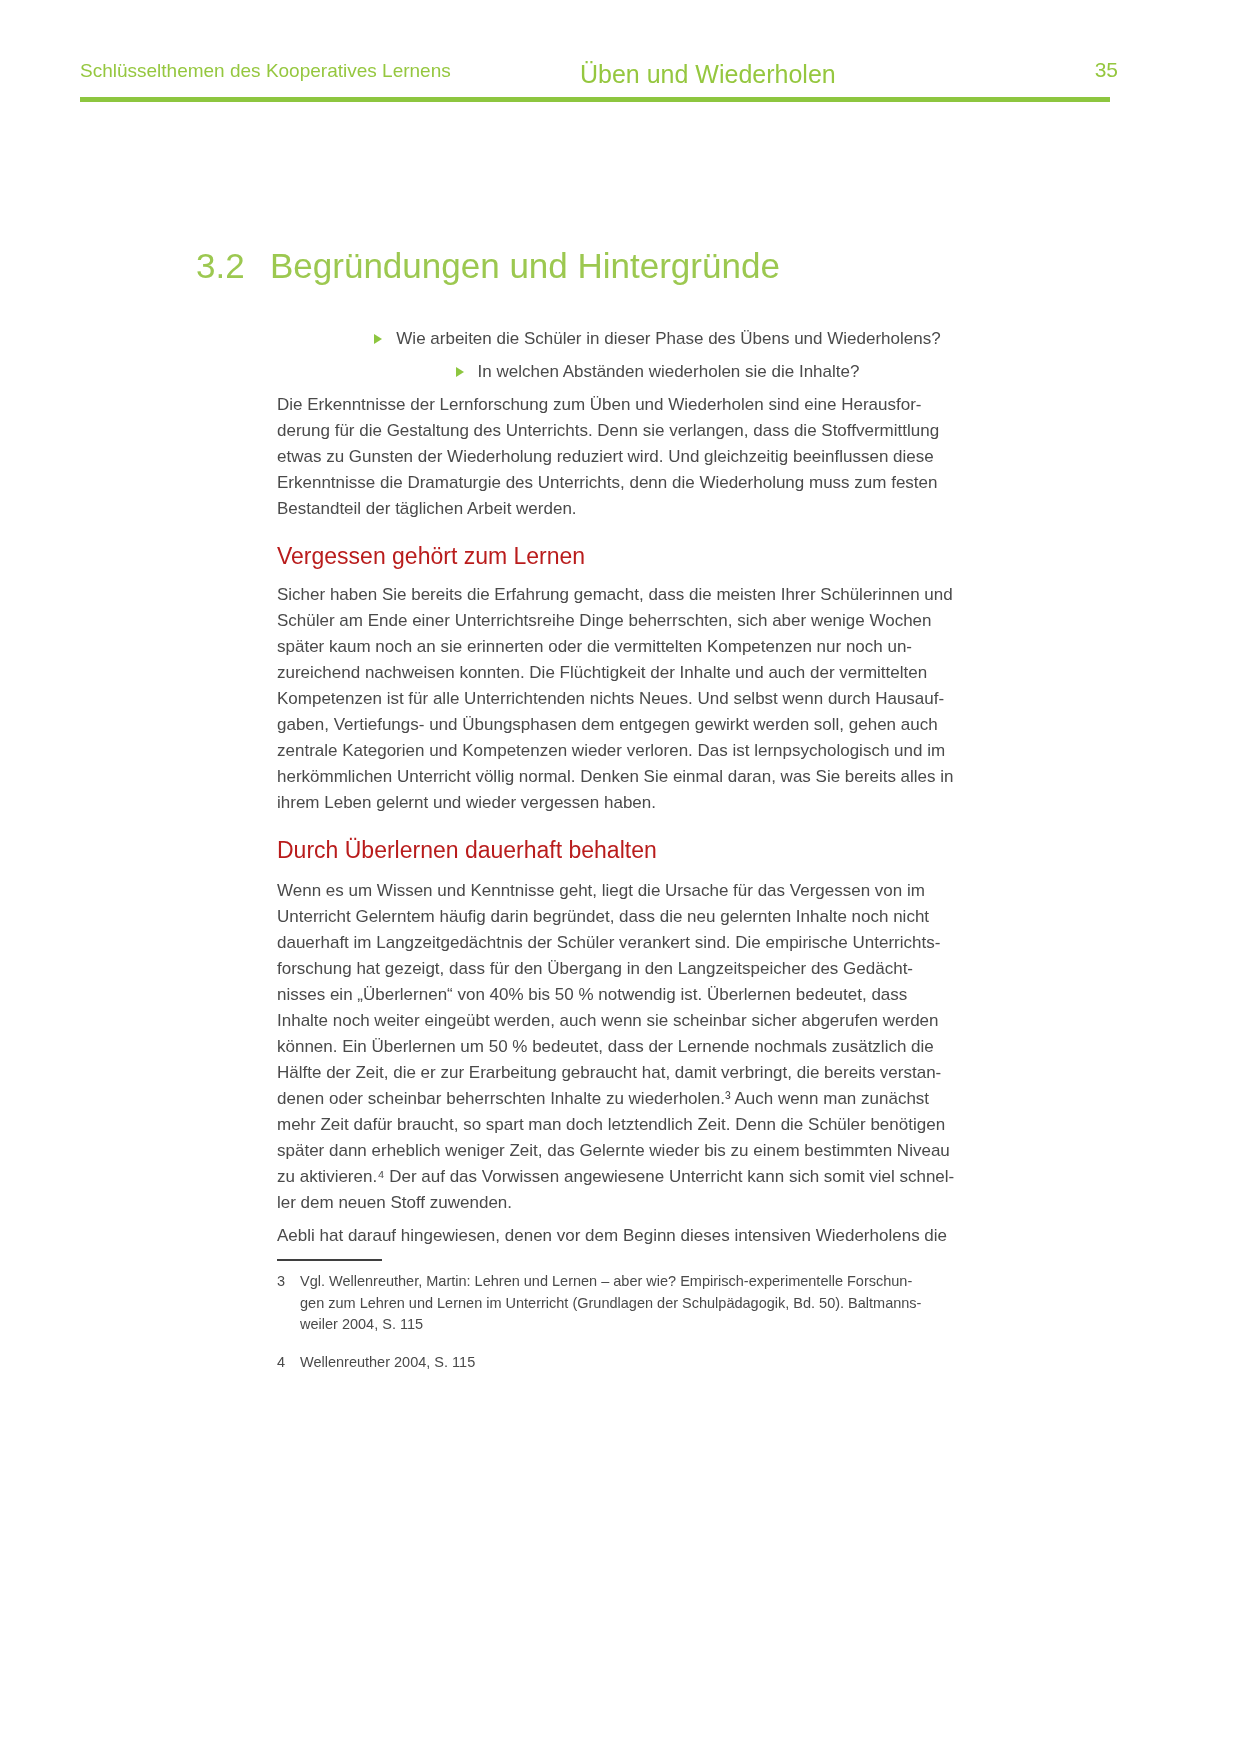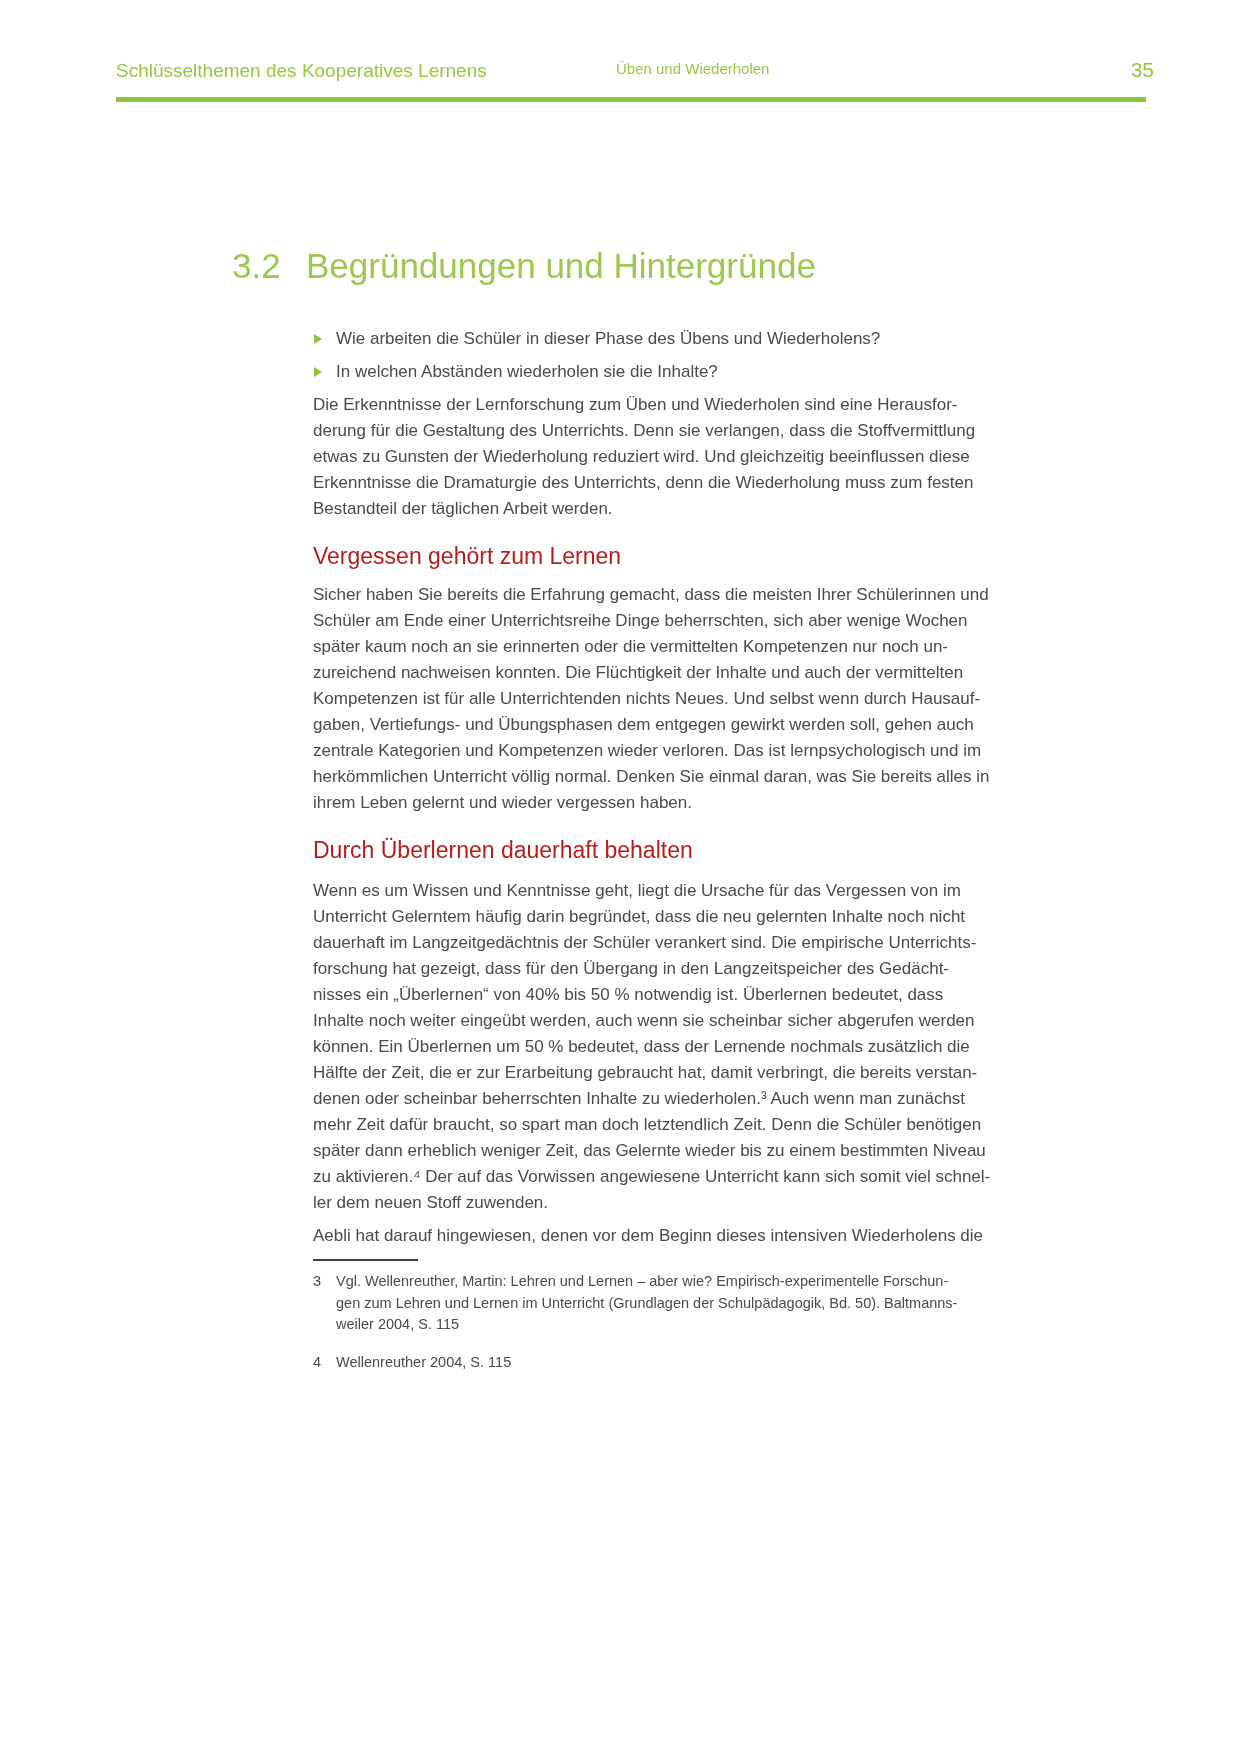--- a/index.html
+++ b/index.html
@@ -2,35 +2,34 @@
 <html lang="de"><head>
 <meta charset="utf-8">
 <style>
   html,body{margin:0;padding:0;background:#ffffff;}
   .page{
     position:relative;
     width:1200px;height:1754px;
     background:#ffffff;
     font-family:"Liberation Sans", sans-serif;
     overflow:hidden;
-    margin-left:36px;
   }
   
   .hdr-left{position:absolute;left:80px;top:60px;font-size:19px;color:#95c73f;}
-  .hdr-center{position:absolute;left:580px;top:60px;font-size:15px;color:#95c73f;}
+  .hdr-center{position:absolute;left:580px;top:60px;font-size:25px;color:#95c73f;}
   .hdr-num{position:absolute;left:8px;top:58px;width:1110px;text-align:right;font-size:21px;color:#95c73f;}
   .hdr-rule{position:absolute;left:80px;top:97px;width:1030px;height:5px;background:#8dc63f;}
   
   .h1{position:absolute;left:196px;top:246px;font-size:35px;font-weight:400;color:#9cc850;display:flex;}
   .h1 .num{width:74px;}
   
   .content{position:absolute;left:277px;top:318px;width:760px;color:#4a4a4a;font-size:17px;line-height:26px;}
   .para{white-space:pre-line;margin:0;}
   .bullets{margin:8px 0 4px 0;padding:0;list-style:none;}
-  .bullets li{display:flex;align-items:flex-start;margin:0 0 7px 0;}
+  .bullets li{display:flex;align-items:flex-start;margin:0 0 7px 0;justify-content:center;}
   .tri{flex:0 0 auto;width:0;height:0;margin:8px 14px 0 1px;
        border-left:8px solid #8dc63f;border-top:5px solid transparent;border-bottom:5px solid transparent;}
   .subhead{font-size:23px;font-weight:400;color:#b91c1c;margin:20px 0 12px 0;line-height:28px;}
   .mt{margin-top:7px;}
   
   .fn-rule{width:105px;height:2px;background:#3f3f3f;margin-top:10px;}
   .fn{display:flex;font-size:14.5px;line-height:21.5px;color:#4a4a4a;margin-top:10px;}
   .fn.second{margin-top:16px;}
   .fn .fn-num{flex:0 0 23px;}
   .fn .fn-text{white-space:pre-line;}

